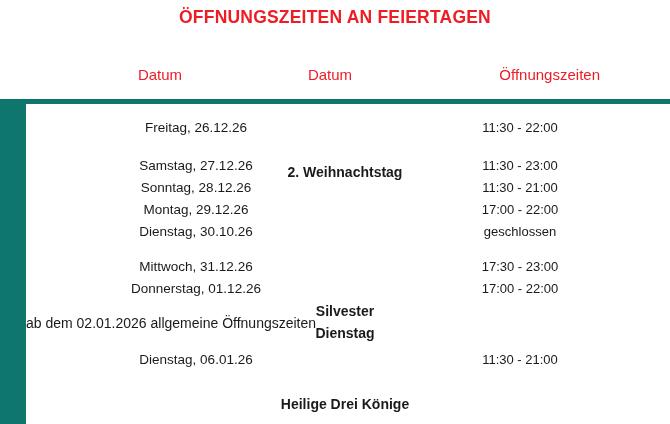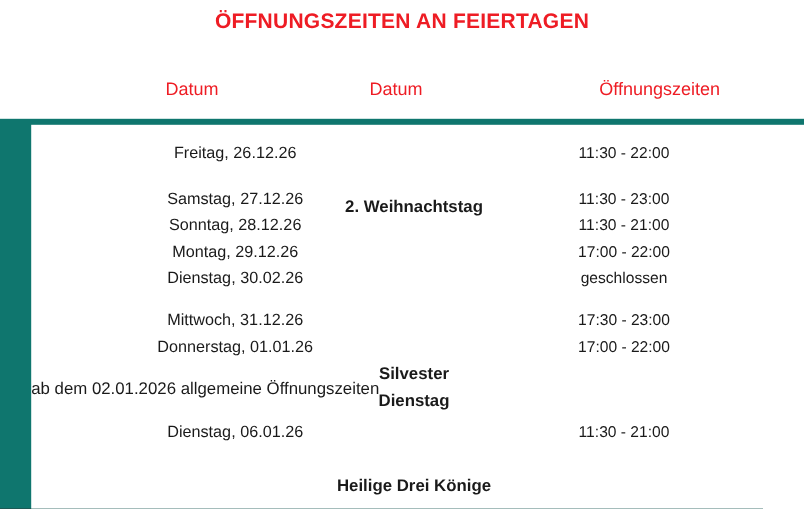--- a/index.html
+++ b/index.html
@@ -131,31 +131,31 @@
           <div class="cell c-datum">Sonntag, 28.12.26</div>
           <div class="cell c-anlass"></div>
           <div class="cell c-zeiten">11:30 - 21:00</div>
         </div>
         <div class="row" style="top: 95px;">
           <div class="cell c-datum">Montag, 29.12.26</div>
           <div class="cell c-anlass"></div>
           <div class="cell c-zeiten">17:00 - 22:00</div>
         </div>
         <div class="row" style="top: 117px;">
-          <div class="cell c-datum">Dienstag, 30.02.26</div>
+          <div class="cell c-datum">Dienstag, 30.10.26</div>
           <div class="cell c-anlass"></div>
           <div class="cell c-zeiten">geschlossen</div>
         </div>
         <div class="row" style="top: 152px;">
           <div class="cell c-datum">Mittwoch, 31.12.26</div>
           <div class="cell c-anlass bold">Silvester</div>
           <div class="cell c-zeiten">17:30 - 23:00</div>
         </div>
         <div class="row" style="top: 174px;">
-          <div class="cell c-datum">Donnerstag, 01.01.26</div>
+          <div class="cell c-datum">Donnerstag, 01.12.26</div>
           <div class="cell c-anlass bold">Dienstag</div>
           <div class="cell c-zeiten">17:00 - 22:00</div>
         </div>
         <div class="row" style="top: 245px;">
           <div class="cell c-datum">Dienstag, 06.01.26</div>
           <div class="cell c-anlass bold">Heilige Drei Könige</div>
           <div class="cell c-zeiten">11:30 - 21:00</div>
         </div>
         <div class="note" style="top: 208px;">ab dem 02.01.2026 allgemeine Öffnungszeiten</div>
       </div>

